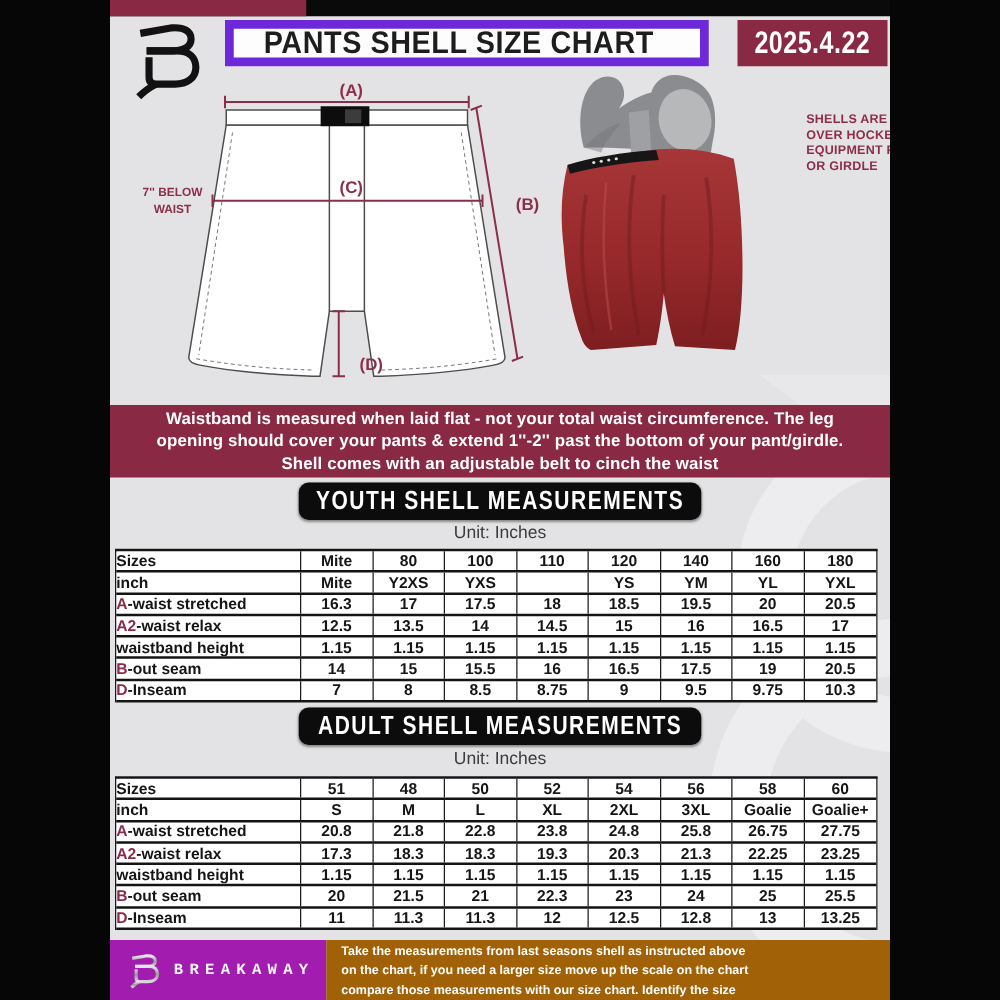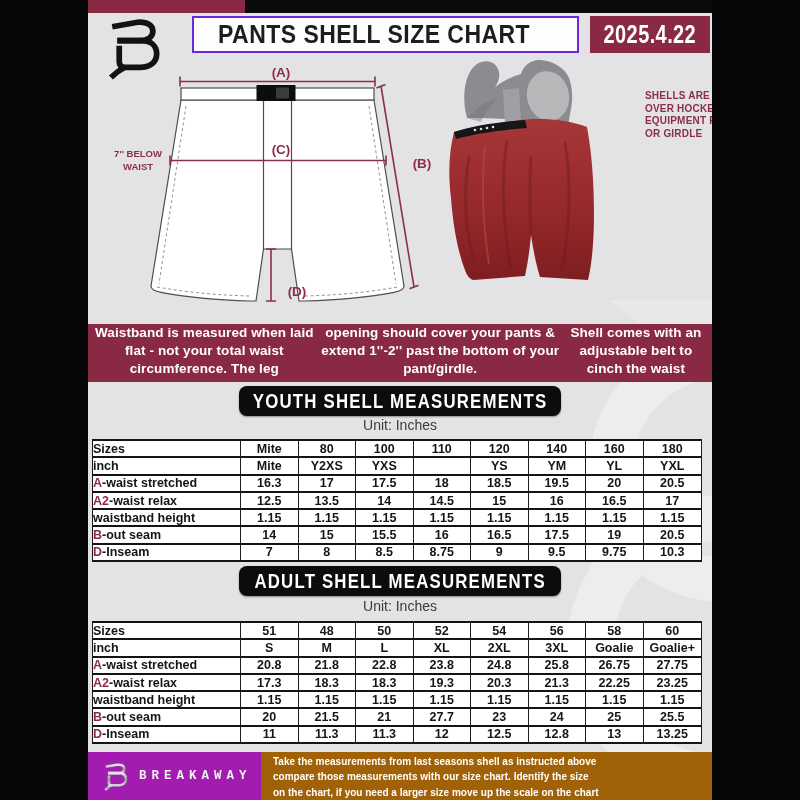--- a/index.html
+++ b/index.html
@@ -1,33 +1,33 @@
 <!DOCTYPE html>
 <html><head>
 <meta charset="utf-8">
 <style>
   html,body{margin:0;padding:0;background:#060606;}
   body{width:800px;height:800px;position:relative;font-family:"Liberation Sans",sans-serif;-webkit-font-smoothing:antialiased;}
   .content{position:absolute;left:88px;top:0;width:624px;height:800px;background:#e3e3e5;overflow:hidden;}
   
   .top-strip{position:absolute;left:0;top:0;width:100%;height:13px;background:#0a0a0a;}
   .top-tab{position:absolute;left:0;top:0;width:157px;height:13px;background:#8a2943;}
-  .title-bar{position:absolute;left:104px;top:16px;width:387px;height:37px;background:#fdfdfd;border:2px solid #6d28d9;box-sizing:border-box;display:flex;align-items:center;}
+  .title-bar{position:absolute;left:92px;top:16px;width:387px;height:37px;background:#fdfdfd;border:7px solid #6d28d9;box-sizing:border-box;display:flex;align-items:center;}
   .title-bar .t{font-size:25px;font-weight:bold;color:#1d1d1d;margin-left:24px;transform:scaleX(.92);transform-origin:left center;white-space:nowrap;letter-spacing:.5px;}
   .date-badge{position:absolute;left:502px;top:16px;width:120px;height:37px;background:#8a2943;display:flex;align-items:center;justify-content:center;}
   .date-badge .t{font-size:25px;font-weight:bold;color:#fff;transform:scaleX(.8);letter-spacing:.5px;white-space:nowrap;}
   .logo-header{position:absolute;left:16px;top:14px;width:66px;height:66px;}
   
   .wm{position:absolute;left:0;top:0;pointer-events:none;}
   
   .diagram{position:absolute;left:12px;top:60px;width:340px;height:258px;}
   .photo{position:absolute;left:357px;top:56px;width:160px;height:240px;}
   .caption{position:absolute;left:509px;top:90px;width:120px;color:#8d2e49;font-weight:bold;font-size:10px;line-height:12.5px;letter-spacing:.2px;margin-left:48px;}
   
-  .info-banner{position:absolute;left:0;top:324px;width:624px;height:58px;background:#8a2943;color:#fff;display:flex;flex-direction:row;justify-content:center;text-align:center;font-size:13.5px;font-weight:bold;line-height:18px;letter-spacing:.1px;}
+  .info-banner{position:absolute;left:0;top:324px;width:624px;height:58px;background:#8a2943;color:#fff;display:flex;flex-direction:column;justify-content:center;text-align:center;font-size:13.5px;font-weight:bold;line-height:18px;letter-spacing:.1px;}
   
   .sec-banner{position:absolute;left:151px;width:322px;height:30px;background:#0c0c0c;border-radius:8px;display:flex;align-items:center;justify-content:center;box-shadow:0 1px 2px rgba(0,0,0,.4);}
   .sec-banner .t{color:#fff;font-weight:bold;font-size:21px;letter-spacing:1.5px;transform:scaleX(.8);white-space:nowrap;}
   .unit{position:absolute;left:0;width:624px;text-align:center;color:#3b3b3d;font-size:14px;}
   
   .sizes-table{position:absolute;left:4px;width:608px;border-top:2.3px solid #141414;border-left:1.3px solid #1a1a1a;border-right:1.3px solid #1a1a1a;background:#fff;}
   .t-row{display:grid;grid-template-columns:148px repeat(8,1fr);height:17.3px;border-bottom:2.3px solid #141414;box-sizing:border-box;}
   .t-cell{border-right:1.2px solid #1e1e1e;display:flex;align-items:center;justify-content:center;font-size:12.5px;font-weight:bold;color:#151515;overflow:hidden;}
   .t-cell:last-child{border-right:none;}
   .t-label{justify-content:flex-start;}
@@ -316,21 +316,21 @@
         <div class="t-cell">1.15</div>
       </div>
       <div class="t-row">
         <div class="t-cell t-label">
           <span class="prefix">B</span>
           <span>-out seam</span>
         </div>
         <div class="t-cell">20</div>
         <div class="t-cell">21.5</div>
         <div class="t-cell">21</div>
-        <div class="t-cell">27.7</div>
+        <div class="t-cell">22.3</div>
         <div class="t-cell">23</div>
         <div class="t-cell">24</div>
         <div class="t-cell">25</div>
         <div class="t-cell">25.5</div>
       </div>
       <div class="t-row">
         <div class="t-cell t-label">
           <span class="prefix">D</span>
           <span>-Inseam</span>
         </div>
@@ -358,18 +358,18 @@
         <g fill="none" stroke="url(#silverG)" stroke-width="9">
           <path d="M6,20 L46,13 C62,12 70,18 70,27 C70,37 60,42 48,42 L14,42"></path>
           <path d="M14,42 L52,42 C68,42 76,51 76,63 C76,77 64,84 50,84 L26,84 C20,84 17,81 17,75 L17,50"></path>
           <path d="M26,84 C16,89 10,94 4,100"></path>
         </g>
       </svg>
       <div class="brand">BREAKAWAY</div>
     </div>
     <div class="footer-maroon">
         <div>Take the measurements from last seasons shell as instructed above</div>
+        <div>on the chart, if you need a larger size move up the scale on the chart</div>
         <div>compare those measurements  with our size chart. Identify the size</div>
-        <div>on the chart, if you need a larger size move up the scale on the chart</div>
       </div>
   </div>
 
 </div>
 
 </body></html>

